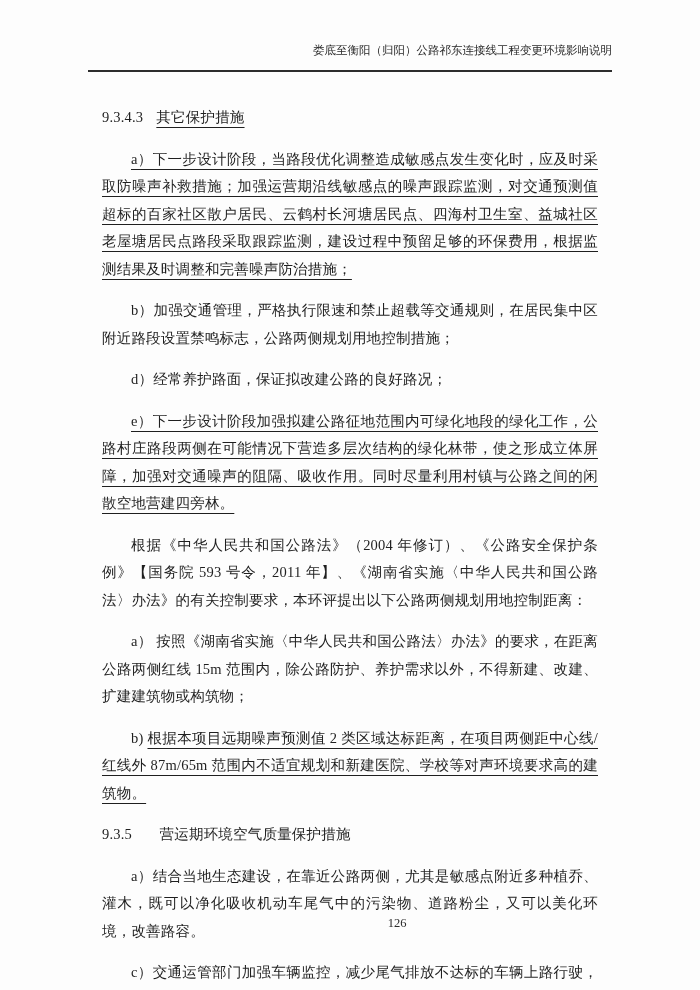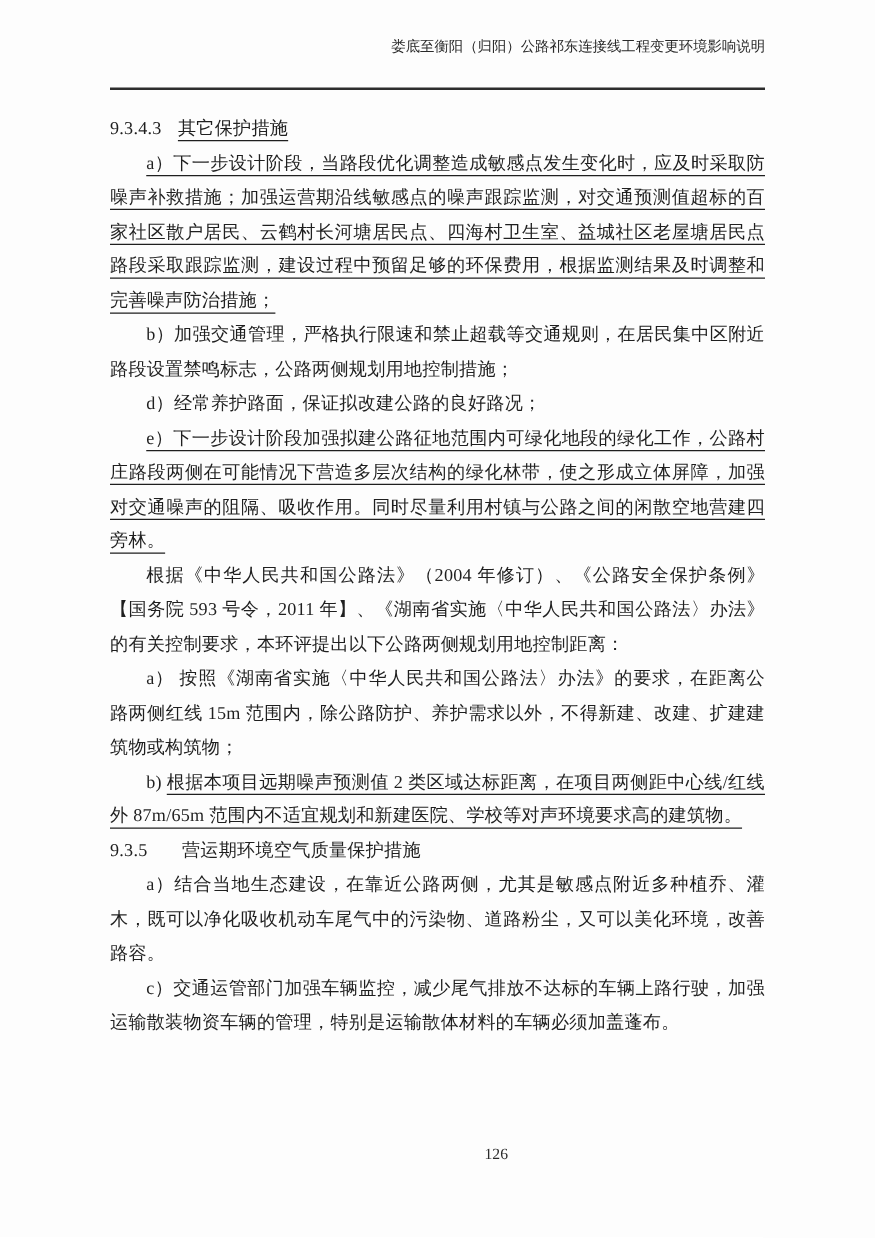--- a/index.html
+++ b/index.html
@@ -12,21 +12,21 @@
     width: 700px;
     height: 990px;
     background: #fdfdfd;
     font-family: "Liberation Serif", "DejaVu Serif", serif;
     color: #1f1f1f;
     overflow: hidden;
   }
   .header {
     position: absolute;
     left: 88px;
-    top: 28px;
+    top: 40px;
     width: 524px;
     text-align: right;
     font-size: 11.5px;
     line-height: 20px;
     color: #2a2a2a;
   }
   .header-rule {
     position: absolute;
     left: 88px;
     top: 70px;
@@ -34,21 +34,21 @@
     height: 0;
     border-bottom: 2px solid #2d2d2d;
   }
   .content {
     position: absolute;
     left: 88px;
     top: 90px;
     width: 524px;
   }
   .content p {
-    margin: 0;
+    margin: 14px;
     font-size: 14.5px;
     line-height: 27.5px;
     text-align: justify;
     text-justify: inter-character;
     letter-spacing: 0.2px;
   }
   .indent { text-indent: 2em; }
   .heading { text-indent: 0; }
   .num { margin-right: 0.9em; }
   .num-wide { margin-right: 1.9em; }

